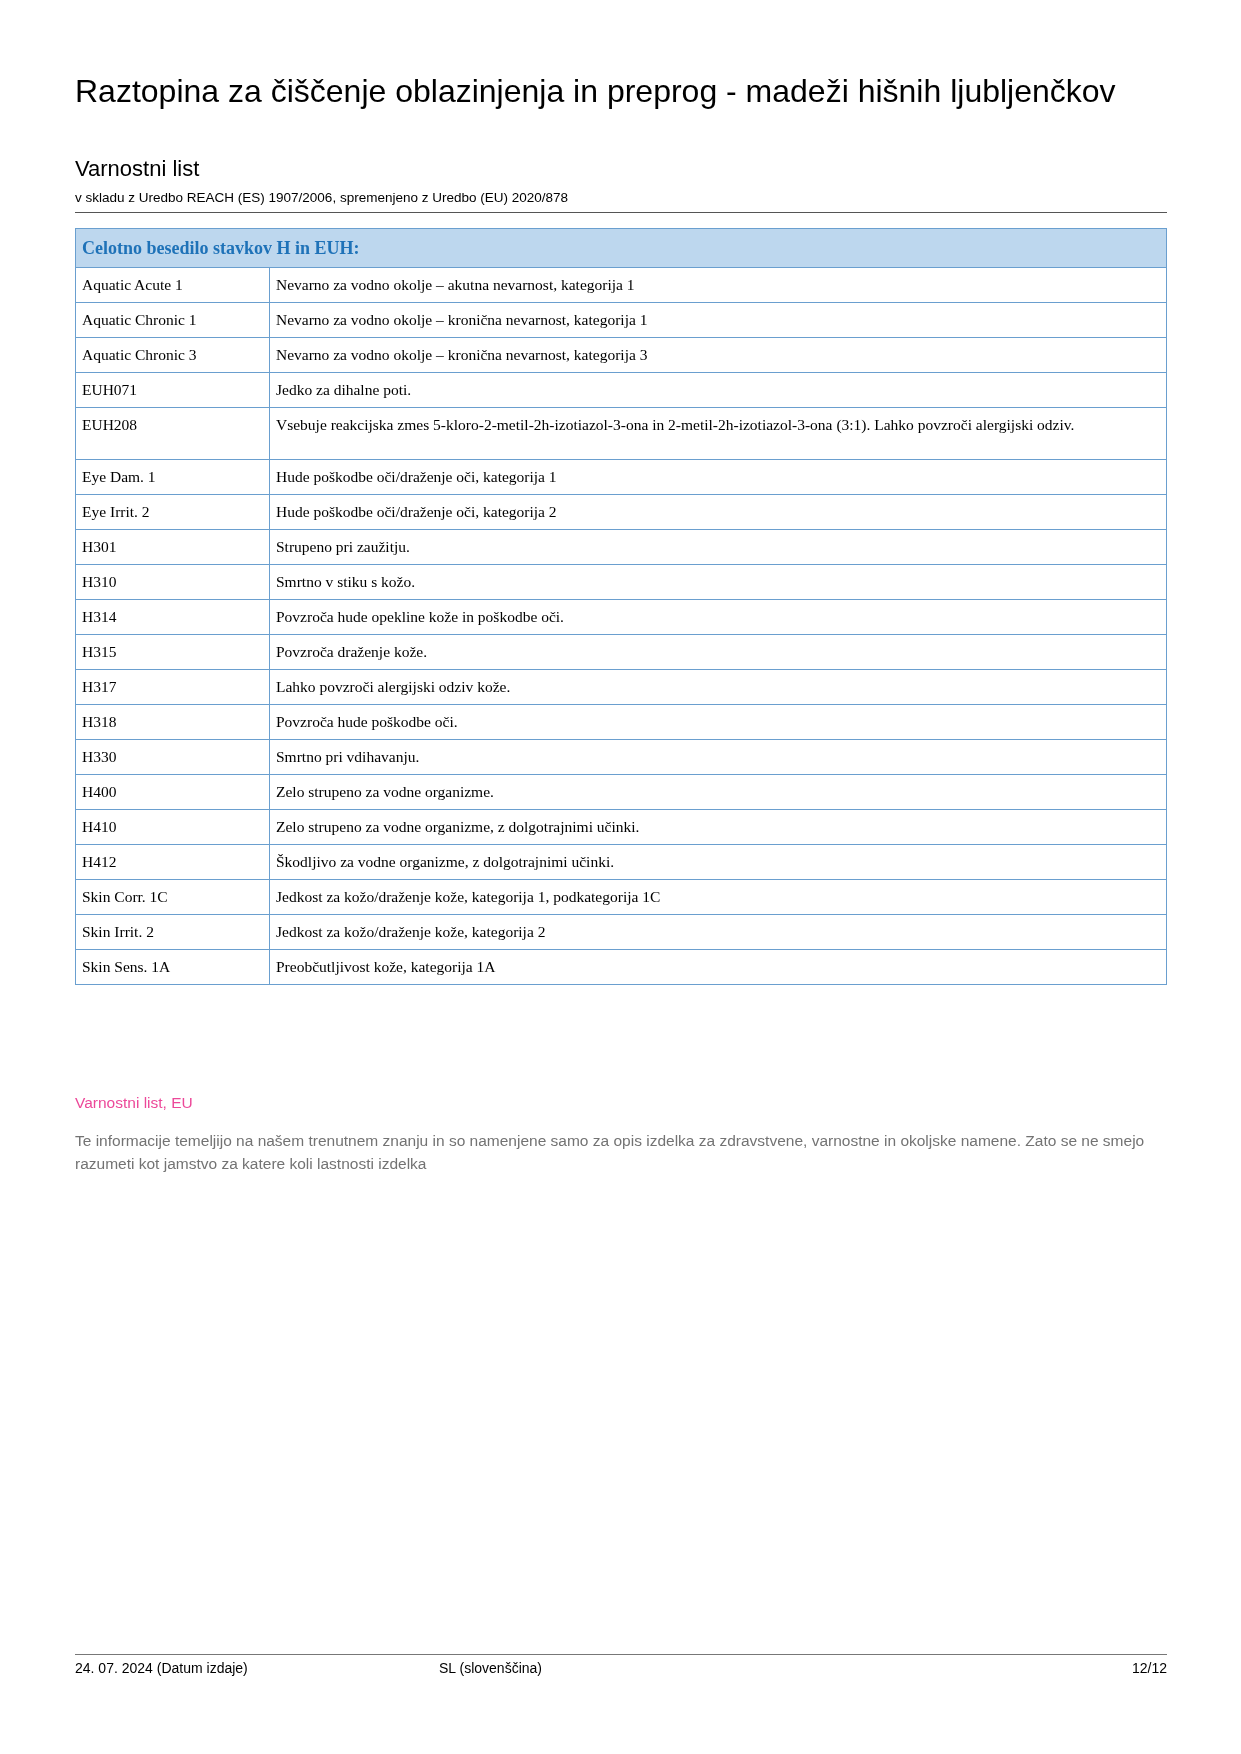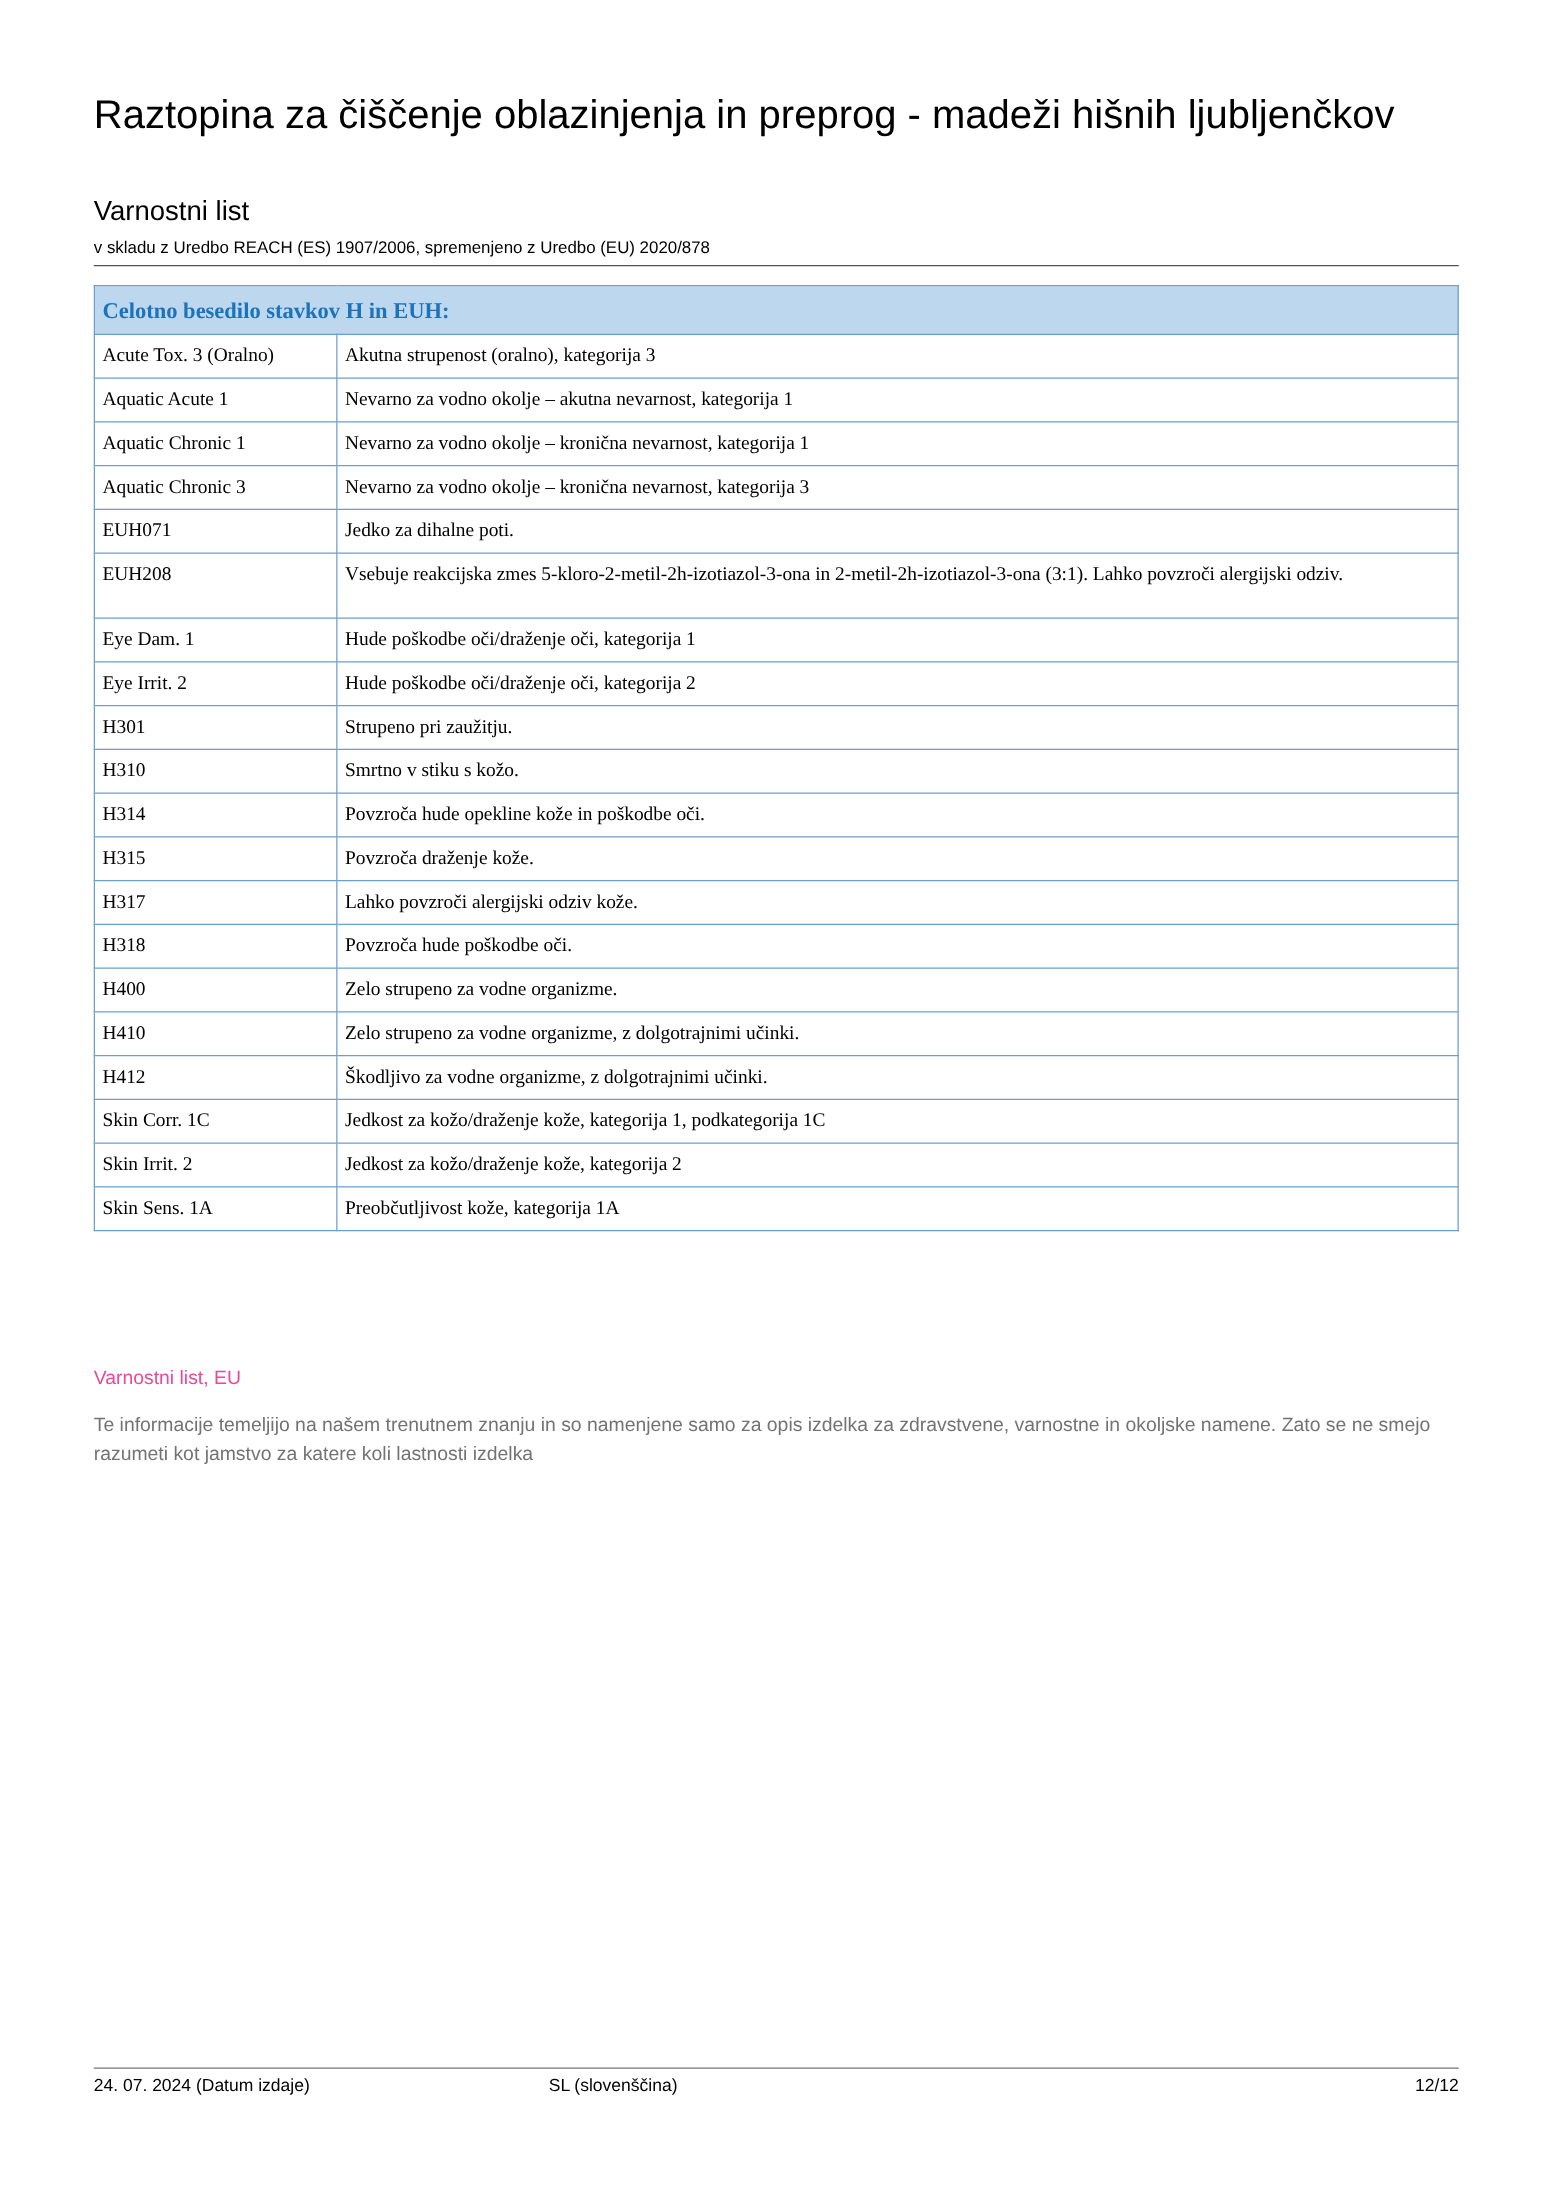--- a/index.html
+++ b/index.html
@@ -32,24 +32,20 @@
   <div class="reg">v skladu z Uredbo REACH (ES) 1907/2006, spremenjeno z Uredbo (EU) 2020/878</div>
   <div class="hr-top"></div>
 
   <table class="tbl">
     <thead>
       <tr>
           <th colspan="2">Celotno besedilo stavkov H in EUH:</th>
         </tr>
     </thead>
     <tbody id="tbody">
-        <tr>
-          <td class="c1">Acute Tox. 3 (Oralno)</td>
-          <td>Akutna strupenost (oralno), kategorija 3</td>
-        </tr>
         <tr>
           <td class="c1">Aquatic Acute 1</td>
           <td>Nevarno za vodno okolje – akutna nevarnost, kategorija 1</td>
         </tr>
         <tr>
           <td class="c1">Aquatic Chronic 1</td>
           <td>Nevarno za vodno okolje – kronična nevarnost, kategorija 1</td>
         </tr>
         <tr>
           <td class="c1">Aquatic Chronic 3</td>
@@ -89,20 +85,24 @@
         </tr>
         <tr>
           <td class="c1">H317</td>
           <td>Lahko povzroči alergijski odziv kože.</td>
         </tr>
         <tr>
           <td class="c1">H318</td>
           <td>Povzroča hude poškodbe oči.</td>
         </tr>
         <tr>
+          <td class="c1">H330</td>
+          <td>Smrtno pri vdihavanju.</td>
+        </tr>
+        <tr>
           <td class="c1">H400</td>
           <td>Zelo strupeno za vodne organizme.</td>
         </tr>
         <tr>
           <td class="c1">H410</td>
           <td>Zelo strupeno za vodne organizme, z dolgotrajnimi učinki.</td>
         </tr>
         <tr>
           <td class="c1">H412</td>
           <td>Škodljivo za vodne organizme, z dolgotrajnimi učinki.</td>

